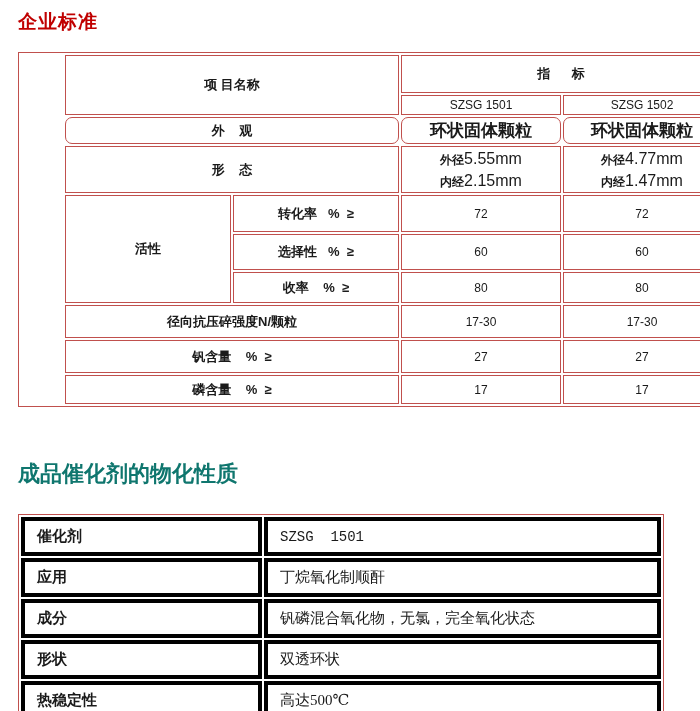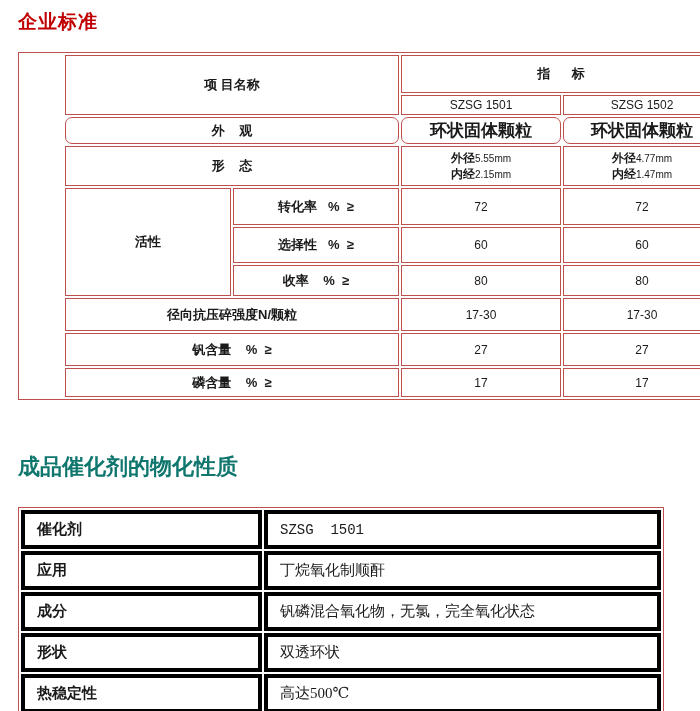--- a/index.html
+++ b/index.html
@@ -32,21 +32,21 @@
     border:1px solid #c0504d;
     text-align:center;
     vertical-align:middle;
     font-size:12px;
     padding:1px 2px;
     white-space:pre-wrap;
     overflow:hidden;
   }
   .t1 .lbl{font-weight:bold;font-size:13px;}
   .t1 .bold{font-weight:bold;font-size:17px;}
-  .t1 .num{font-weight:normal;font-size:10px;}
+  .t1 .num{font-weight:normal;font-size:16px;}
   .t1 .b{font-weight:bold;}
   .r-hdr td{height:34px;}
   .r-szsg td{height:16px;}
   .r-app td{height:21px;border-radius:7px;}
   .r-form td{height:36px;line-height:1.35;}
   .r-a1 td{height:33px;text-align:center;}
   .r-a2 td{height:32px;}
   .r-a3 td{height:27px;}
   .r-str td{height:29px;}
   .r-v td{height:29px;}

